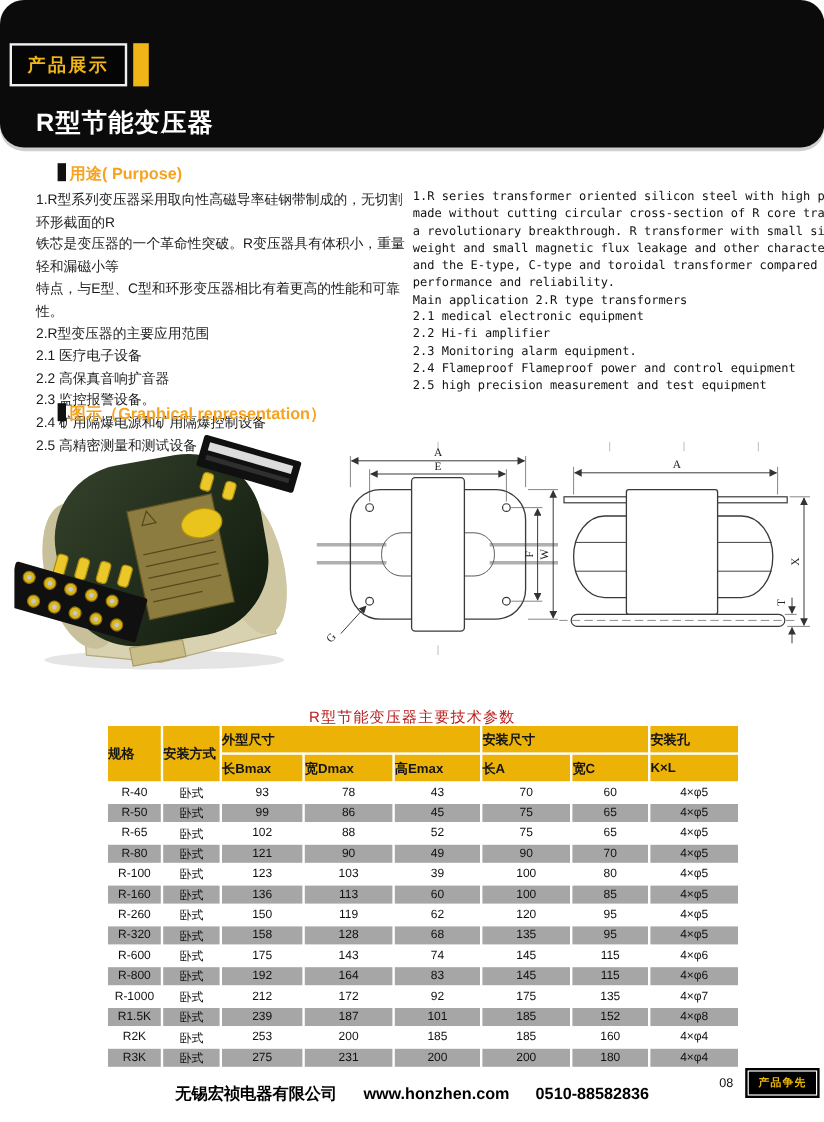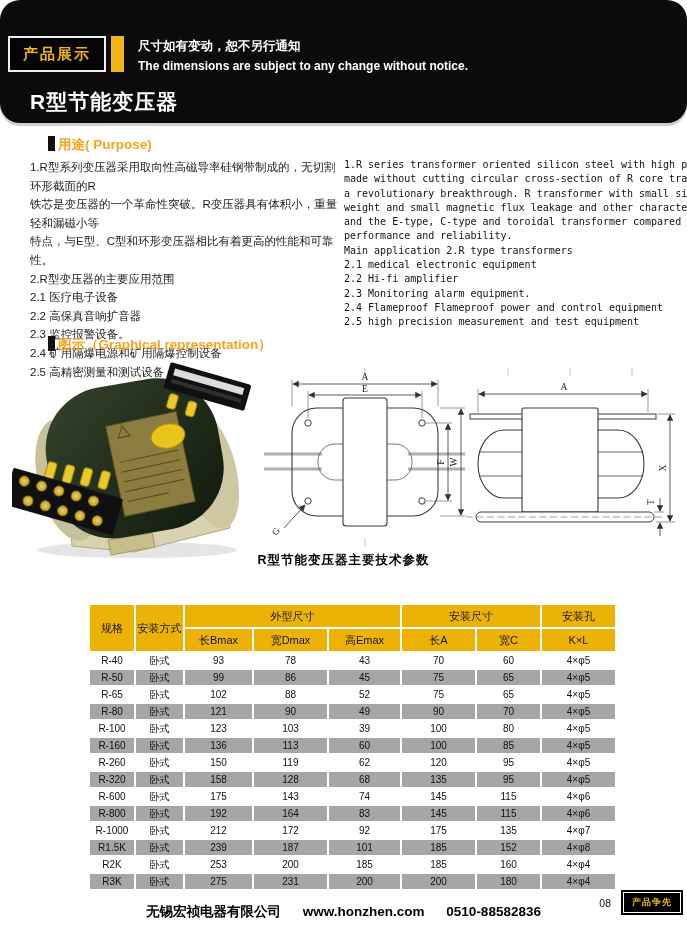--- a/index.html
+++ b/index.html
@@ -29,26 +29,26 @@
   .en{position:absolute;left:344px;top:158px;width:340px;font-family:"DejaVu Sans Mono",monospace;
       font-size:10px;line-height:14.3px;color:#111;white-space:nowrap;}
 
   
   .photo{position:absolute;left:12px;top:360px;}
   .diagram-front{position:absolute;left:262px;top:368px;}
   .diagram-side{position:absolute;left:458px;top:368px;}
   .dimtext{font-family:"Liberation Serif",serif;font-size:9.5px;fill:#222;}
 
   
-  .tbl-title{position:absolute;left:0;top:552px;width:687px;text-align:center;
-             color:#000000;font-weight:bold;font-size:12.5px;letter-spacing:1px;}
+  .tbl-title{position:absolute;left:0;top:590px;width:687px;text-align:center;
+             color:#b91c1c;font-weight:normal;font-size:12.5px;letter-spacing:1px;}
   .spec-table{position:absolute;left:88px;top:603px;width:511px;border-collapse:separate;
               border-spacing:2px;table-layout:fixed;}
-  .spec-table th{background:#ecb306;color:#151515;font-size:11px;font-weight:normal;
-                 height:22px;padding:0;text-align:center;}
+  .spec-table th{background:#ecb306;color:#151515;font-size:11px;font-weight:bold;
+                 height:22px;padding:0;text-align:left;}
   .spec-table td{font-size:10px;color:#111;height:15px;padding:0;text-align:center;}
   .spec-table tbody tr:nth-child(odd) td{background:#ffffff;}
   .spec-table tbody tr:nth-child(even) td{background:#a6a6a6;}
 
   
   .footer{position:absolute;left:0;top:903px;width:687px;text-align:center;
           font-size:13.5px;font-weight:bold;color:#000;}
   .footer span{margin:0 9px;}
   .pageno{position:absolute;top:897px;right:76px;font-size:10.5px;color:#111;}
   .pbadge{position:absolute;top:892px;right:6px;background:#000;color:#e9b60a;
@@ -57,24 +57,20 @@
 </style>
 </head>
 <body>
 
 <div class="page">
 
   <header class="hdr">
     <div class="badge-row">
       <div class="badge">产品展示</div>
       <div class="badge-bar"></div>
-      <div class="notices">
-        <div class="notice-zh">尺寸如有变动，恕不另行通知</div>
-        <div class="notice-en">The dimensions are subject to any change without notice.</div>
-      </div>
     </div>
     <div class="title">R型节能变压器</div>
   </header>
 
   <div class="sec-h" id="purpose-h">
     <span class="sq"></span>
     <span>用途( Purpose)</span>
   </div>
   <div class="zh">
       <div class="zh-line">1.R型系列变压器采用取向性高磁导率硅钢带制成的，无切割环形截面的R</div>

